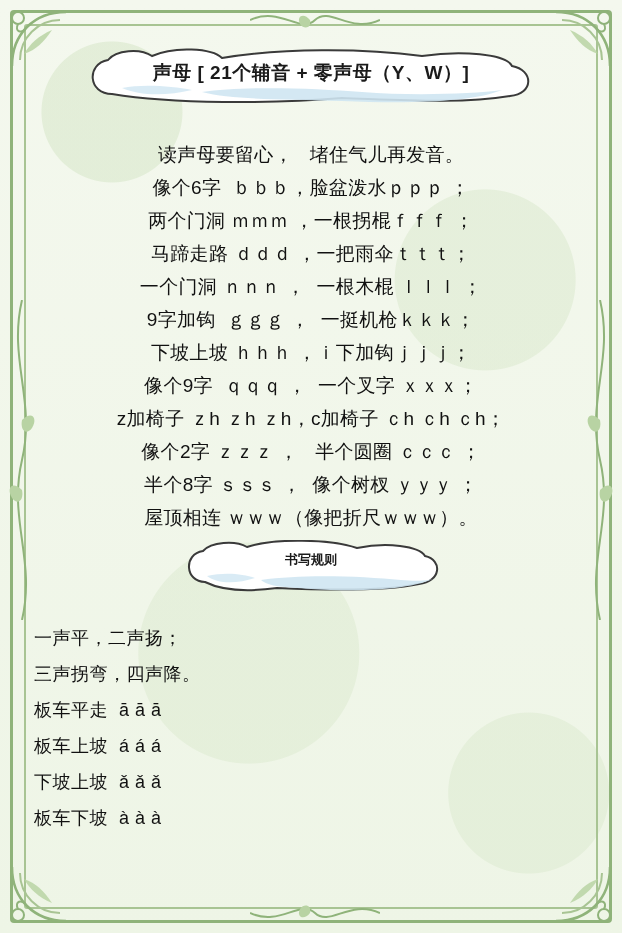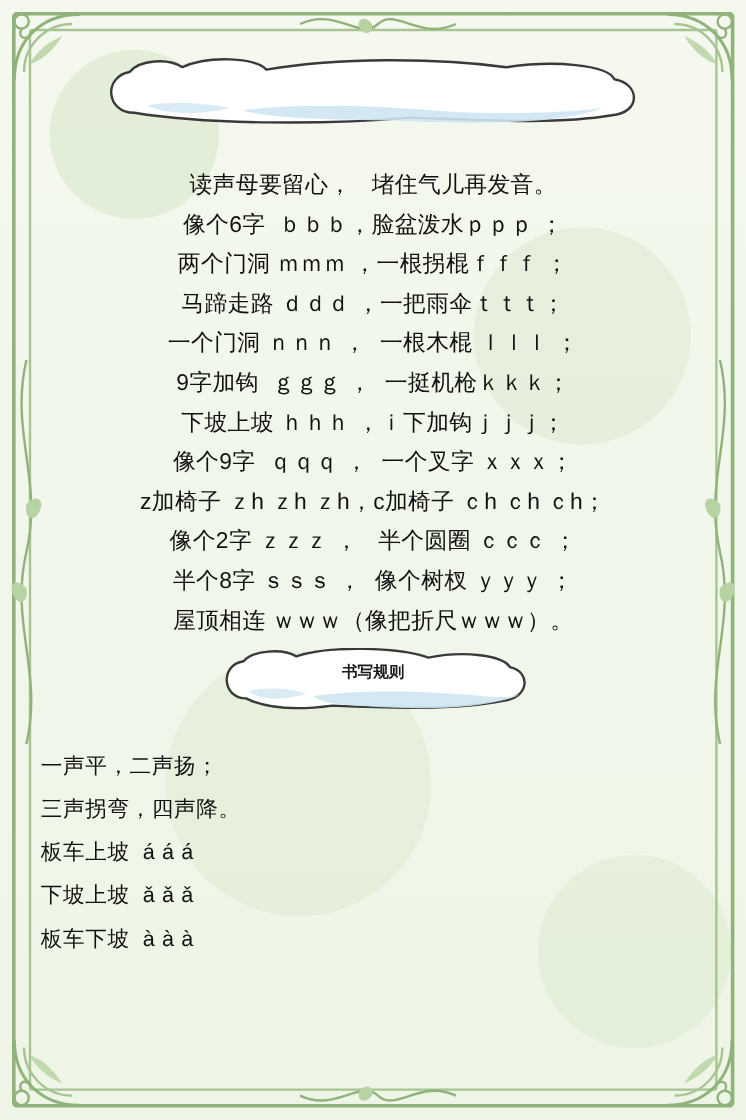--- a/index.html
+++ b/index.html
@@ -189,20 +189,21 @@
   </svg>
 
   <div class="content">
 
     <div class="banner">
       <svg class="cloud" viewBox="0 0 458 62" preserveAspectRatio="none">
         <path d="M30 46 C6 46 4 16 26 12 C34 2 58 0 70 8 C92 -2 130 0 140 10 C200 0 280 0 340 8 C380 2 424 6 430 18 C452 22 452 46 428 48 C380 56 320 52 260 50 C190 56 90 56 30 46 Z" fill="#ffffff" stroke="#3a3a3a" stroke-width="2"></path>
         <path d="M120 44 C160 38 230 40 280 44 C330 48 390 46 420 42 C390 54 330 56 260 53 C200 51 150 52 120 44 Z" fill="#cfe6f2" opacity="0.9"></path>
         <path d="M40 40 C60 36 90 38 110 42 C85 48 58 48 40 40 Z" fill="#cfe6f2" opacity="0.8"></path>
       </svg>
+      <div class="label">声母 [ 21个辅音 + 零声母（Y、W）]</div>
     </div>
 
     <div class="verse">
       <div class="line">读声母要留心，   堵住气儿再发音。</div>
       <div class="line">像个6字  ｂｂｂ，脸盆泼水ｐｐｐ ；</div>
       <div class="line">两个门洞 ｍｍｍ ，一根拐棍ｆｆｆ ；</div>
       <div class="line">马蹄走路 ｄｄｄ ，一把雨伞ｔｔｔ；</div>
       <div class="line">一个门洞 ｎｎｎ ，  一根木棍 ｌｌｌ ；</div>
       <div class="line">9字加钩  ｇｇｇ ，  一挺机枪ｋｋｋ；</div>
       <div class="line">下坡上坡 ｈｈｈ ，ｉ下加钩ｊｊｊ；</div>
@@ -218,19 +219,20 @@
         <path d="M24 42 C4 42 2 14 22 11 C30 2 54 0 66 7 C92 -2 150 -1 176 8 C206 2 238 6 244 16 C262 20 260 42 238 44 C200 52 140 50 96 48 C66 52 40 50 24 42 Z" fill="#ffffff" stroke="#3a3a3a" stroke-width="2"></path>
         <path d="M80 40 C120 34 180 36 220 40 C240 42 252 40 256 37 C232 50 180 52 130 49 C104 47 88 47 80 40 Z" fill="#cfe6f2" opacity="0.9"></path>
         <path d="M26 36 C44 32 62 34 74 38 C56 44 36 44 26 36 Z" fill="#cfe6f2" opacity="0.8"></path>
       </svg>
       <div class="label">书写规则</div>
     </div>
 
     <div class="rules">
       <div class="line">一声平，二声扬；</div>
       <div class="line">三声拐弯，四声降。</div>
+      <div class="line">板车平走  ā ā ā</div>
       <div class="line">板车上坡  á á á</div>
       <div class="line">下坡上坡  ǎ ǎ ǎ</div>
       <div class="line">板车下坡  à à à</div>
     </div>
 
   </div>
 </div>
 
 </body></html>

